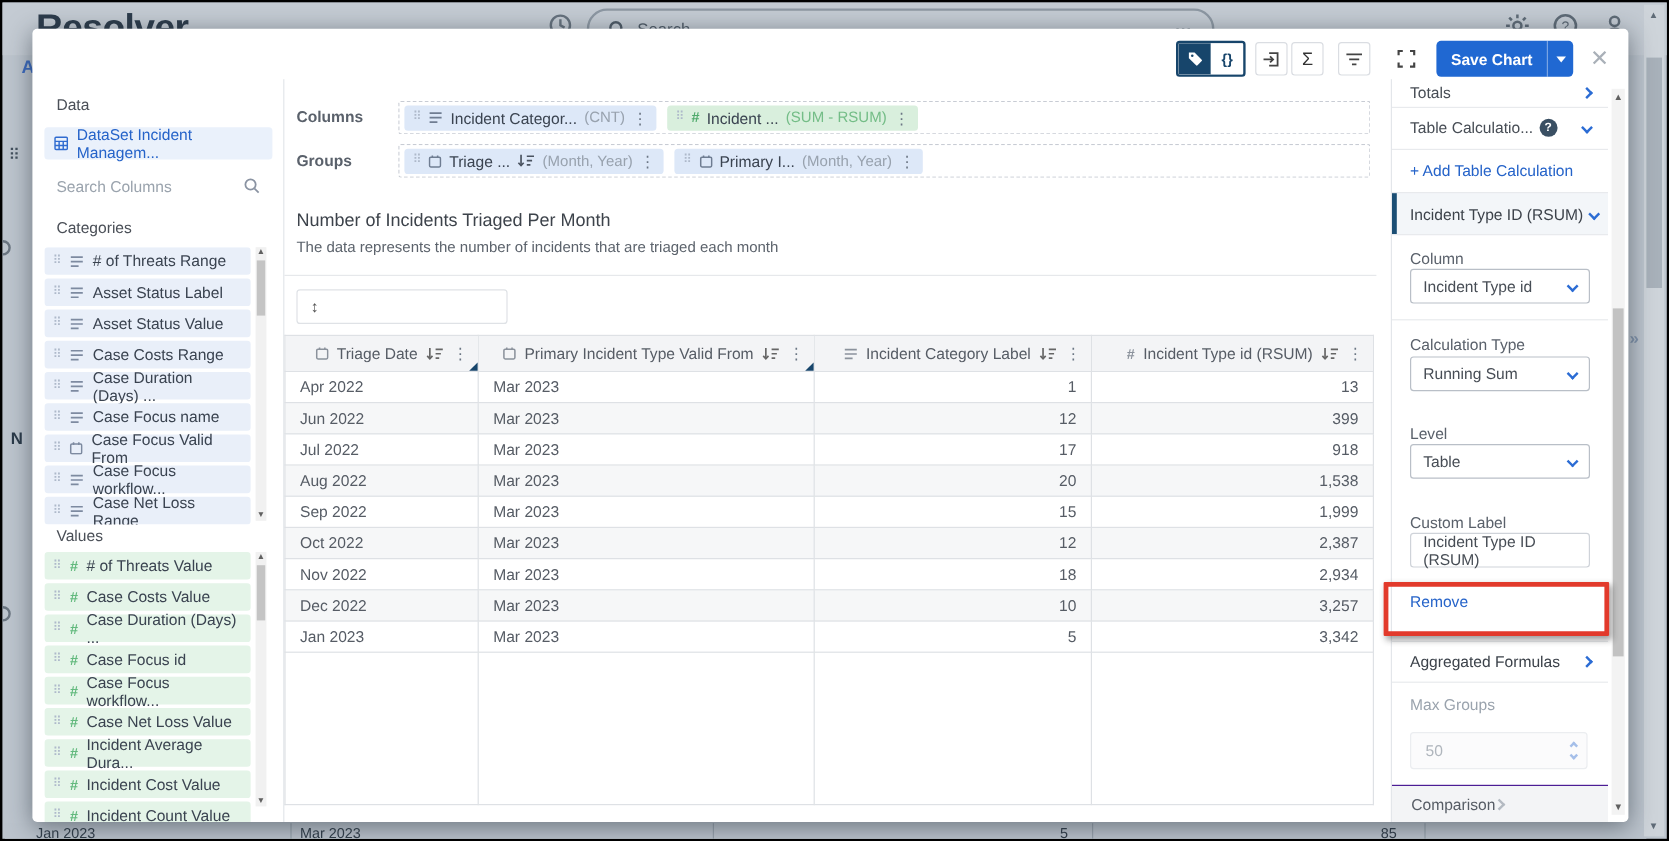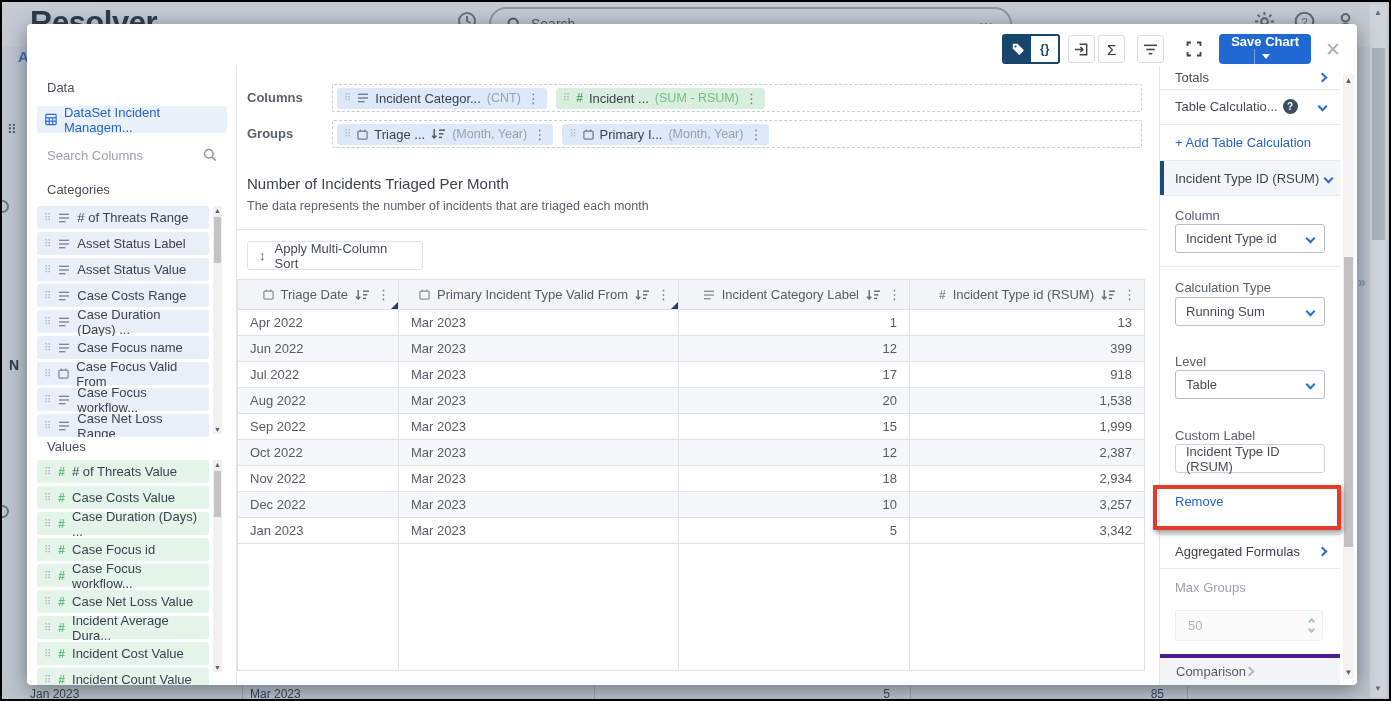--- a/index.html
+++ b/index.html
@@ -31,21 +31,21 @@
 
   
   .toolbar { position:absolute; top:10px; right:16px; height:30px; display:flex; align-items:center; }
   .tgl { display:flex; border:2px solid #17456b; border-radius:3px; overflow:hidden; }
   .tgl > div { width:27px; height:26px; display:flex; align-items:center; justify-content:center; cursor:pointer; }
   .tgl .on { background:#17456b; }
   .tgl .off { background:#fff; color:#17456b; font-weight:700; font-size:12px; }
   .tbtn { width:27px; height:28px; border:1px solid #dadde2; border-radius:3px; display:flex; align-items:center; justify-content:center; background:#fff; color:#444; }
   .tbtn.noborder { border-color:transparent; }
   .sigma { font-size:15px; color:#333; }
-  .savebtn { height:30px; background:#2068d2; border-radius:4px; color:#fff; display:flex; align-items:center; font-size:13px; font-weight:700;flex-direction:column; }
+  .savebtn { height:30px; background:#2068d2; border-radius:4px; color:#fff; display:flex; align-items:center; font-size:13px; font-weight:700; }
   .savebtn .lbl { padding:0 12px; }
   .savebtn .caretseg { width:22px; height:30px; border-left:1px solid rgba(255,255,255,.4); display:flex; align-items:center; justify-content:center; }
   .caret-dn { width:0; height:0; border-left:4px solid transparent; border-right:4px solid transparent; border-top:5px solid #fff; }
   .closex { color:#a9b0b8; font-size:19px; margin-left:14px; cursor:pointer; }
   .gap8{width:8px}.gap3{width:3px}.gap12{width:12px}.gap16{width:16px}
 
   
   .chev { display:inline-block; width:7px; height:7px; border-right:2px solid #2b6cd4; border-bottom:2px solid #2b6cd4; transform:rotate(45deg); }
   .chev.right { transform:rotate(-45deg); }
   .chev.gray { border-color:#b4bac2; }
@@ -104,21 +104,21 @@
   .select { position:absolute; left:15px; width:150px; height:29px; border:1px solid #b9bfc7; border-radius:3px; display:flex; align-items:center; padding:0 10px; color:#474d55; background:#fff; cursor:pointer; }
   .select .flex1, .input .flex1 { flex:1; }
   .input { position:absolute; left:15px; width:150px; height:29px; border:1px solid #cfd3d9; border-radius:3px; display:flex; align-items:center; padding:0 10px; color:#474d55; background:#fff; }
   .calc-head { position:absolute; left:0; right:0; top:94px; height:36px; background:#f3f6f9; border-top:1px solid #e8eaed; border-bottom:1px solid #e8eaed; display:flex; align-items:center; gap:6px; padding-left:15px; color:#3c424a; }
   .calc-head .bar { position:absolute; left:0; top:0; bottom:0; width:4px; background:#1b4e74; }
   .qbadge { width:15px; height:15px; border-radius:50%; background:#3a4f63; color:#fff; font-size:10px; font-weight:700; display:inline-flex; align-items:center; justify-content:center; margin-left:5px; }
   .numinput { position:absolute; left:15px; top:544px; width:148px; height:31px; background:#fbfbfc; border:1px solid #ebedf0; border-radius:3px; display:flex; align-items:center; padding:0 8px 0 12px; color:#b0b6bd; }
   .stepper { display:flex; flex-direction:column; gap:3px; margin-left:auto; }
   .stepper .chev { width:5px; height:5px; border-color:#a5bfe9; }
   .stepper .up { transform:rotate(-135deg); }
-  .comparison { position:absolute; left:0; right:0; top:588px; height:31px; background:#f3f4f6; border-top:4px solid #4c1d95; display:flex; align-items:center; padding:0 16px; color:#565c65; }
+  .comparison { position:absolute; left:0; right:0; top:588px; height:31px; background:#f3f4f6; border-top:1px solid #4c1d95; display:flex; align-items:center; padding:0 16px; color:#565c65; }
 
   .panel-sbar { position:absolute; left:1316px; top:50px; width:11px; height:605px; background:#f3f3f3; }
   .panel-sbar .sthumb { position:absolute; left:1px; width:9px; top:183px; height:290px; background:#c2c2c2; }
   .panel-sbar .sarr { position:absolute; left:0; width:11px; text-align:center; font-size:8px; color:#606060; }
 
   .redbox { position:absolute; left:1126px; top:461px; width:188px; height:45px; border:4px solid #e23a2b; box-shadow:2px 3px 5px rgba(40,40,40,.45); z-index:20; border-radius:1px; }
   .remove-link { position:absolute; left:15px; top:428px; }
 
   .ic { flex:none; }
 </style>
@@ -486,21 +486,20 @@
           <span class="kebab">⋮</span>
         </div>
       </div>
 
     <div class="m-title">Number of Incidents Triaged Per Month</div>
     <div class="m-sub">The data represents the number of incidents that are triaged each month</div>
     <div class="m-div"></div>
 
     <div class="sortbtn">
       <span class="updown">↕</span>
-      <span>Apply Multi-Column Sort</span>
     </div>
 
     <table class="dtable">
       <colgroup>
           <col style="width:161px">
           <col style="width:280px">
           <col style="width:231px">
           <col style="width:235px">
         </colgroup>
       <thead>

